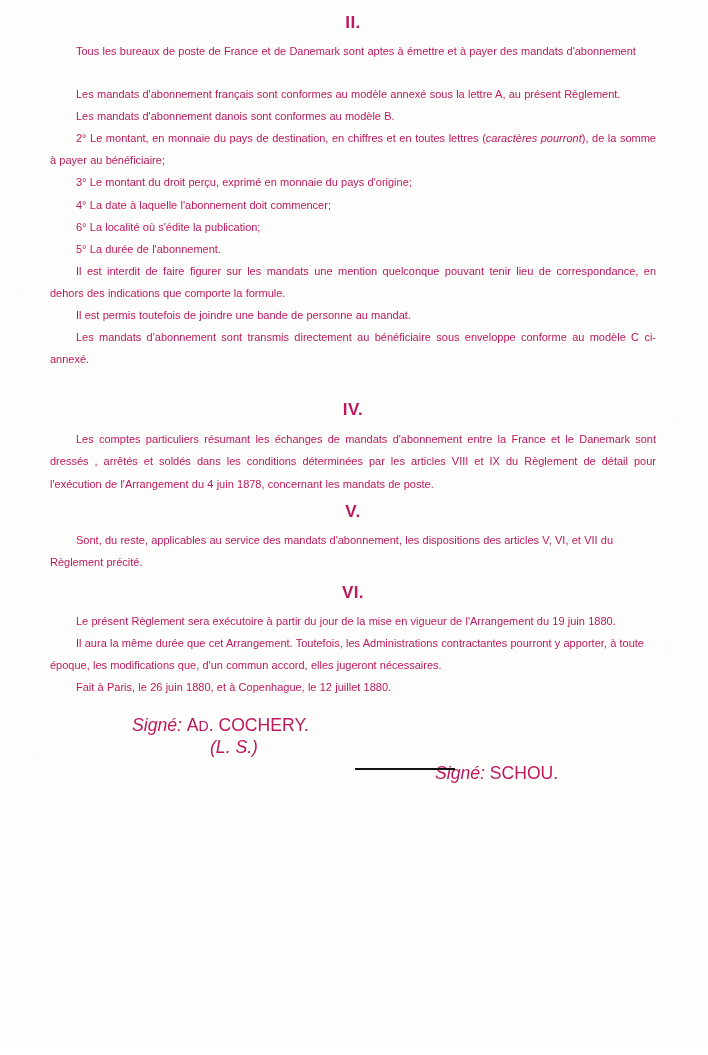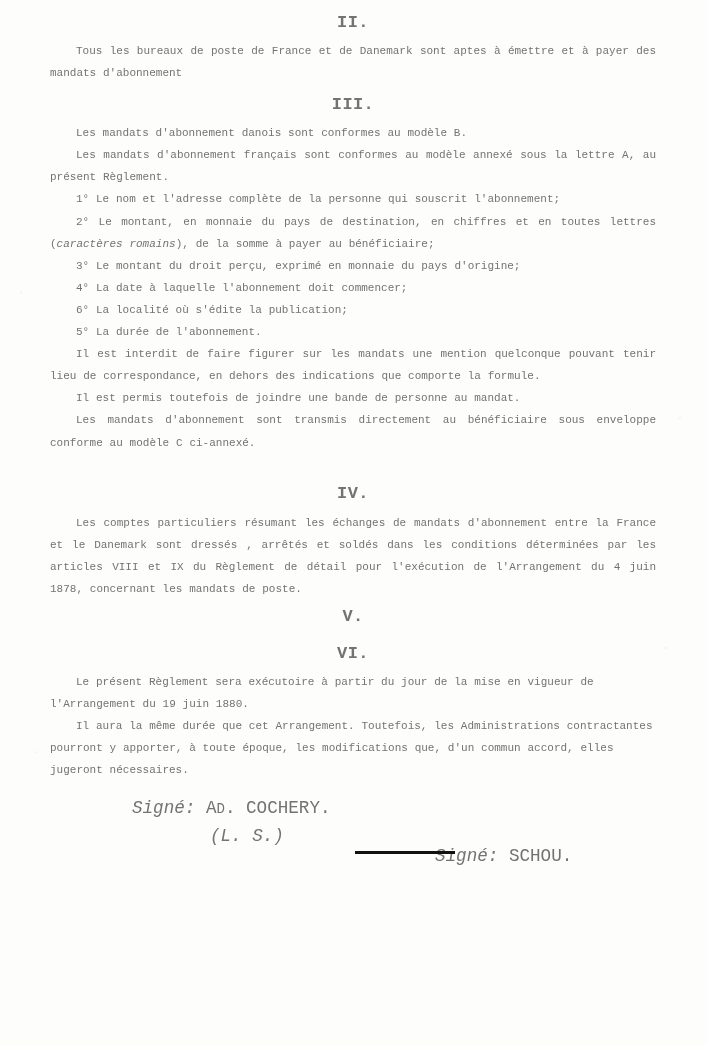--- a/index.html
+++ b/index.html
@@ -5,22 +5,22 @@
   html, body {
     margin: 0;
     padding: 0;
     background: #ffffff;
   }
   .page {
     position: relative;
     width: 708px;
     height: 1045px;
     background: #fdfdfc;
-    font-family: Liberation Mono, monospace;
-    color: #737373;
+    font-family: Liberation Sans, sans-serif;
+    color: #be185d;
     overflow: hidden;
   }
   
   .page::before {
     content: "";
     position: absolute;
     inset: 0;
     pointer-events: none;
     background:
       radial-gradient(circle at 96% 40%, rgba(90,90,90,0.055) 0 1px, transparent 1.6px),
@@ -96,55 +96,55 @@
 
 <div class="page">
   <div class="body-col">
 
     <div style="height:14px"></div>
     <h2 class="numeral">II.</h2>
     <div style="height:9px"></div>
     <p class="para">Tous les bureaux de poste de France et de Danemark sont aptes à émettre et à payer des mandats d'abonnement</p>
 
     <div style="height:12px"></div>
-    <h2 class="numeral">III.</h2>
     <div style="height:9px"></div>
+    <p class="para">Les mandats d'abonnement français sont conformes au modèle annexé sous la lettre A, au présent Règlement.</p>
     <p class="para lastline-left">Les mandats d'abonnement danois sont conformes au modèle B.</p>
-    <p class="para">Les mandats d'abonnement français sont conformes au modèle annexé sous la lettre A, au présent Règlement.</p>
 
-    <p class="para">1° Le nom et l'adresse complète de la personne qui souscrit l'abonnement;</p>
 
-    <p class="para"><span>2° Le montant, en monnaie du pays de destination, en chiffres et en toutes lettres (</span><span class="ital">caractères romains</span><span>), de la somme à payer au bénéficiaire;</span></p>
+    <p class="para"><span>2° Le montant, en monnaie du pays de destination, en chiffres et en toutes lettres (</span><span class="ital">caractères pourront</span><span>), de la somme à payer au bénéficiaire;</span></p>
 
     <p class="para">3° Le montant du droit perçu, exprimé en monnaie du pays d'origine;</p>
     <p class="para lastline-left">4° La date à laquelle l'abonnement doit commencer;</p>
     <p class="para lastline-left">6° La localité où s'édite la publication;</p>
     <p class="para lastline-left">5° La durée de l'abonnement.</p>
 
     <p class="para">Il est interdit de faire figurer sur les mandats une mention quelconque pouvant tenir lieu de correspondance, en dehors des indications que comporte la formule.</p>
     <p class="para lastline-left">Il est permis toutefois de joindre une bande de personne au mandat.</p>
     <p class="para">Les mandats d'abonnement sont transmis directement au bénéficiaire sous enveloppe conforme au modèle C ci-annexé.</p>
 
     <div style="height:31px"></div>
     <h2 class="numeral">IV.</h2>
     <div style="height:10px"></div>
     <p class="para">Les comptes particuliers résumant les échanges de mandats d'abonnement entre la France et le Danemark sont dressés , arrêtés et soldés dans les conditions déterminées par les articles VIII et IX du Règlement de détail pour l'exécution de l'Arrangement du 4 juin 1878, concernant les mandats de poste.</p>
 
     <div style="height:8px"></div>
     <h2 class="numeral">V.</h2>
     <div style="height:9px"></div>
+    <p class="para lastline-left">Sont, du reste, applicables au service des mandats d'abonnement, les dispositions des articles V, VI, et VII du Règlement précité.</p>
 
     <div style="height:11px"></div>
     <h2 class="numeral">VI.</h2>
     <div style="height:9px"></div>
     <p class="para lastline-left">Le présent Règlement sera exécutoire à partir du jour de la mise en vigueur de l'Arrangement du 19 juin 1880.</p>
     <p class="para lastline-left">Il aura la même durée que cet Arrangement. Toutefois, les Administrations contractantes pourront y apporter, à toute époque, les modifications que, d'un commun accord, elles jugeront nécessaires.</p>
+    <p class="para lastline-left">Fait à Paris, le 26 juin 1880, et à Copenhague, le 12 juillet 1880.</p>
 
     <div style="height:16px"></div>
     <div class="sig-row">
       <div class="sig-left"><span class="ital">Signé</span><span class="ital">:</span>&nbsp;<span>A</span><span class="smallcap">D</span><span>. COCHERY.</span></div>
       <div class="sig-right"><span class="ital">Signé</span><span class="ital">:</span>&nbsp;<span>SCHOU.</span></div>
-      <div class="ls-line" style="top:28px"><span class="ital">(L. S.)</span></div>
+      <div class="ls-line" style="top:22px"><span class="ital">(L. S.)</span></div>
       <div class="rule" style="top:54px"></div>
     </div>
 
   </div>
 </div>
 
 </body></html>

